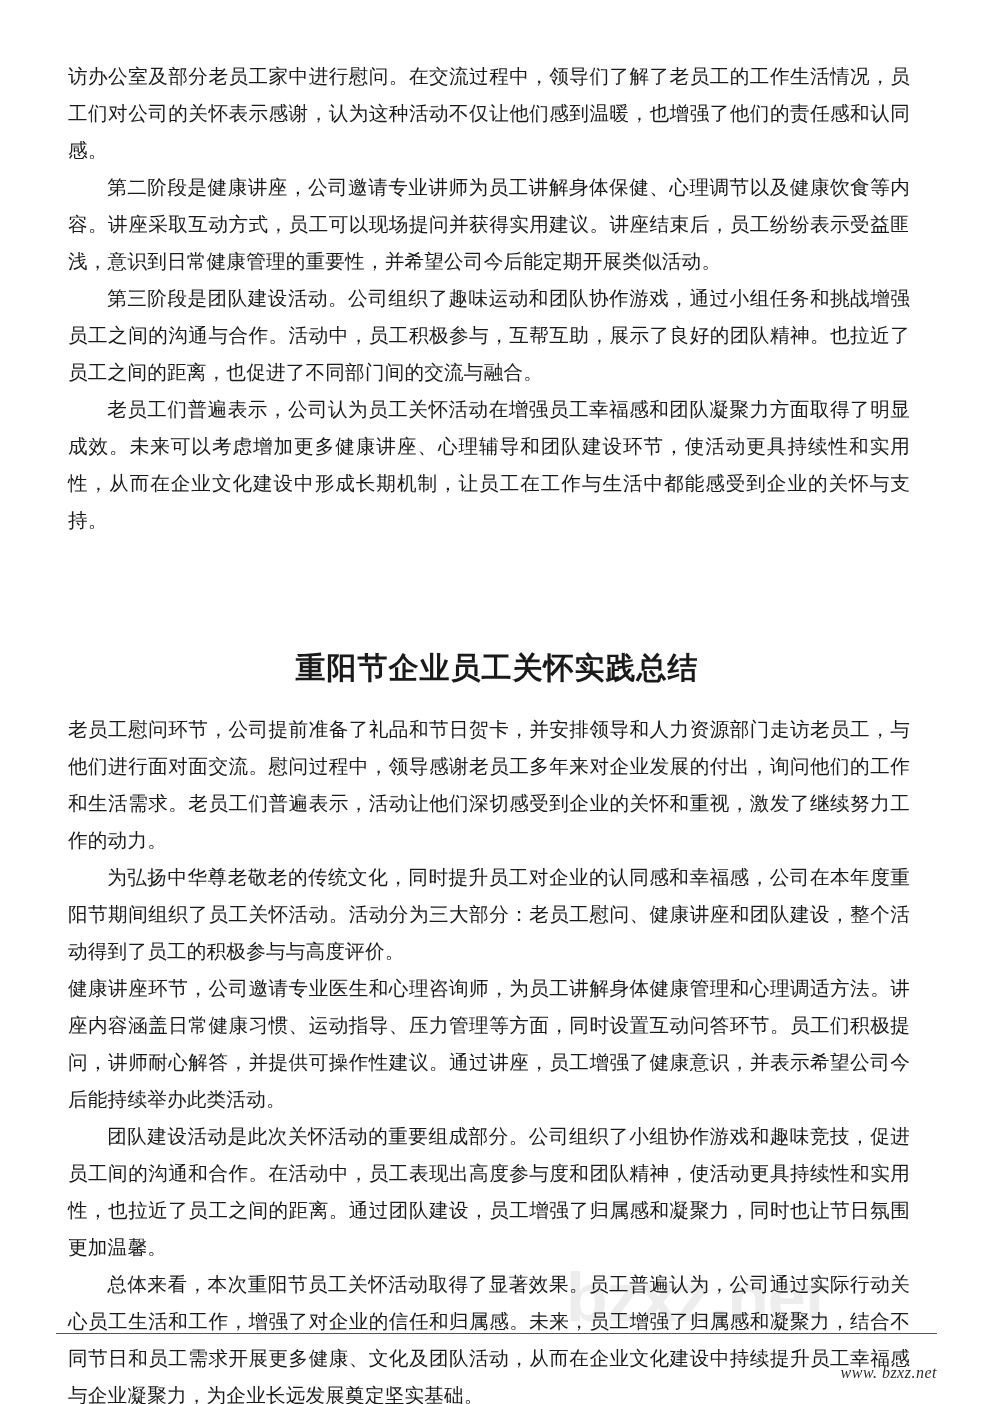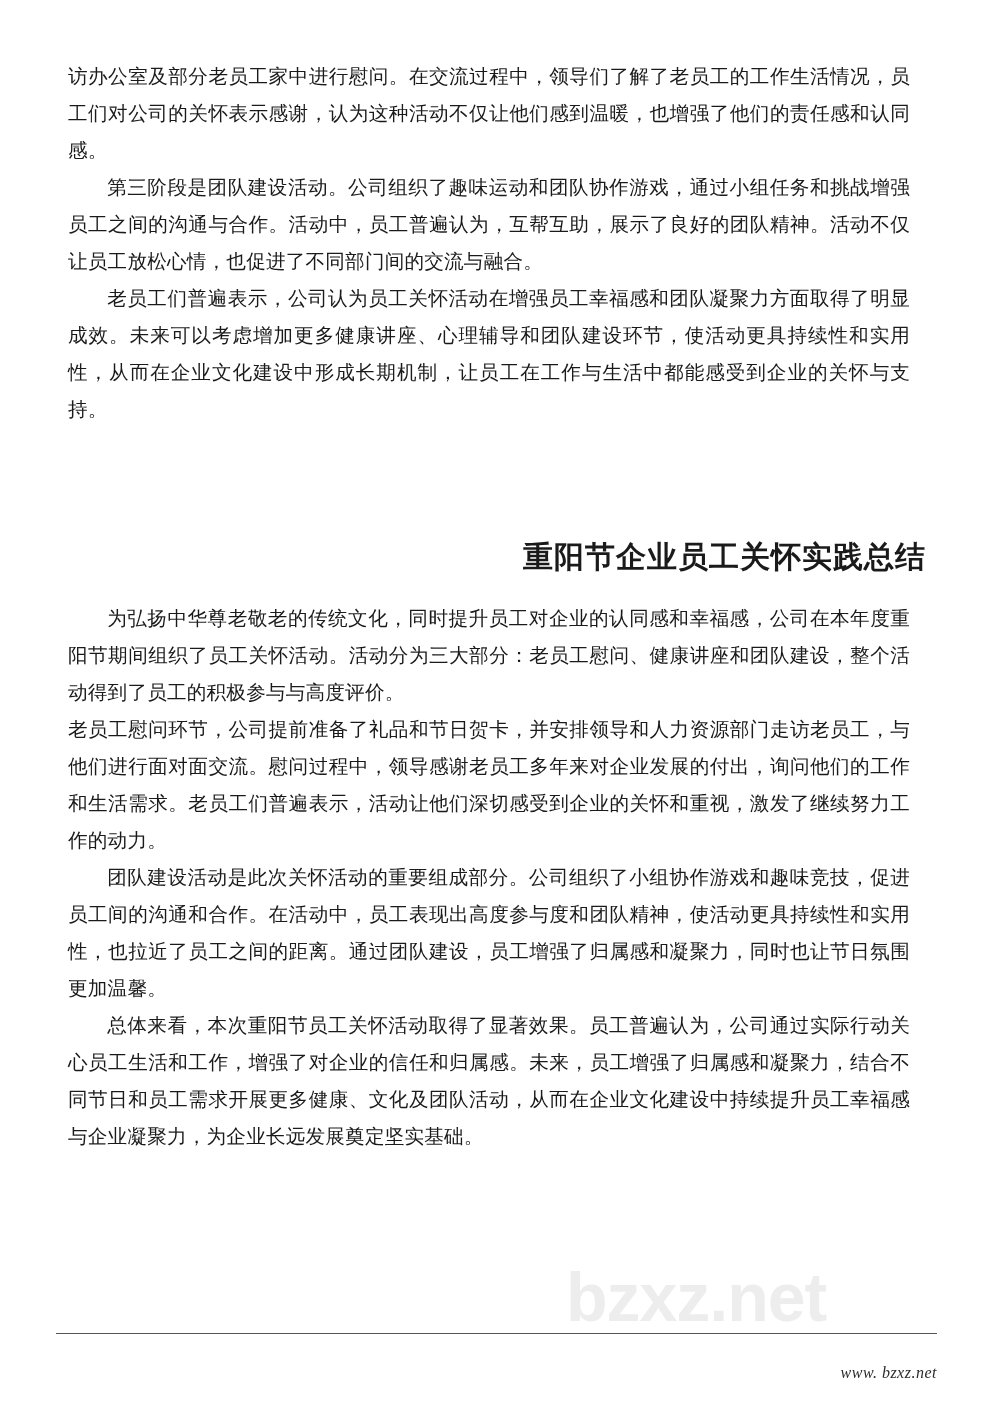--- a/index.html
+++ b/index.html
@@ -68,21 +68,21 @@
   .section-gap {
     height: 108px;
   }
 
   h1.doc-title {
     margin: 0;
     padding: 0;
     font-size: 30px;
     line-height: 42px;
     font-weight: bold;
-    text-align: right;
+    text-align: center;
     letter-spacing: 1px;
     font-family: "Liberation Serif", "DejaVu Serif", serif;
   }
 
   .title-gap { height: 22px; }
 
   
   .footer-rule {
     position: absolute;
     left: 56px;
@@ -110,35 +110,37 @@
 <body>
 
 <div class="page">
 
   <div class="watermark">bzxz.net</div>
 
   <div class="content">
 
     <p class="para noindent">访办公室及部分老员工家中进行慰问。在交流过程中，领导们了解了老员工的工作生活情况，员工们对公司的关怀表示感谢，认为这种活动不仅让他们感到温暖，也增强了他们的责任感和认同感。</p>
 
+    <p class="para indent">第二阶段是健康讲座，公司邀请专业讲师为员工讲解身体保健、心理调节以及健康饮食等内容。讲座采取互动方式，员工可以现场提问并获得实用建议。讲座结束后，员工纷纷表示受益匪浅，意识到日常健康管理的重要性，并希望公司今后能定期开展类似活动。</p>
 
-    <p class="para indent">第三阶段是团队建设活动。公司组织了趣味运动和团队协作游戏，通过小组任务和挑战增强员工之间的沟通与合作。活动中，员工普遍认为，互帮互助，展示了良好的团队精神。活动不仅让员工放松心情，也促进了不同部门间的交流与融合。</p>
+    <p class="para indent">第三阶段是团队建设活动。公司组织了趣味运动和团队协作游戏，通过小组任务和挑战增强员工之间的沟通与合作。活动中，员工积极参与，互帮互助，展示了良好的团队精神。也拉近了员工之间的距离，也促进了不同部门间的交流与融合。</p>
 
     <p class="para indent">老员工们普遍表示，公司认为员工关怀活动在增强员工幸福感和团队凝聚力方面取得了明显成效。未来可以考虑增加更多健康讲座、心理辅导和团队建设环节，使活动更具持续性和实用性，从而在企业文化建设中形成长期机制，让员工在工作与生活中都能感受到企业的关怀与支持。</p>
 
     <div class="section-gap"></div>
 
     <h1 class="doc-title">重阳节企业员工关怀实践总结</h1>
 
     <div class="title-gap"></div>
 
+    <p class="para noindent">老员工慰问环节，公司提前准备了礼品和节日贺卡，并安排领导和人力资源部门走访老员工，与他们进行面对面交流。慰问过程中，领导感谢老员工多年来对企业发展的付出，询问他们的工作和生活需求。老员工们普遍表示，活动让他们深切感受到企业的关怀和重视，激发了继续努力工作的动力。</p>
+
     <p class="para indent">为弘扬中华尊老敬老的传统文化，同时提升员工对企业的认同感和幸福感，公司在本年度重阳节期间组织了员工关怀活动。活动分为三大部分：老员工慰问、健康讲座和团队建设，整个活动得到了员工的积极参与与高度评价。</p>
 
-    <p class="para noindent">老员工慰问环节，公司提前准备了礼品和节日贺卡，并安排领导和人力资源部门走访老员工，与他们进行面对面交流。慰问过程中，领导感谢老员工多年来对企业发展的付出，询问他们的工作和生活需求。老员工们普遍表示，活动让他们深切感受到企业的关怀和重视，激发了继续努力工作的动力。</p>
-
+    <p class="para noindent">健康讲座环节，公司邀请专业医生和心理咨询师，为员工讲解身体健康管理和心理调适方法。讲座内容涵盖日常健康习惯、运动指导、压力管理等方面，同时设置互动问答环节。员工们积极提问，讲师耐心解答，并提供可操作性建议。通过讲座，员工增强了健康意识，并表示希望公司今后能持续举办此类活动。</p>
 
     <p class="para indent">团队建设活动是此次关怀活动的重要组成部分。公司组织了小组协作游戏和趣味竞技，促进员工间的沟通和合作。在活动中，员工表现出高度参与度和团队精神，使活动更具持续性和实用性，也拉近了员工之间的距离。通过团队建设，员工增强了归属感和凝聚力，同时也让节日氛围更加温馨。</p>
 
     <p class="para indent">总体来看，本次重阳节员工关怀活动取得了显著效果。员工普遍认为，公司通过实际行动关心员工生活和工作，增强了对企业的信任和归属感。未来，员工增强了归属感和凝聚力，结合不同节日和员工需求开展更多健康、文化及团队活动，从而在企业文化建设中持续提升员工幸福感与企业凝聚力，为企业长远发展奠定坚实基础。</p>
 
   </div>
 
   <div class="footer-rule"></div>
   <div class="footer-url">www. bzxz.net</div>
 

